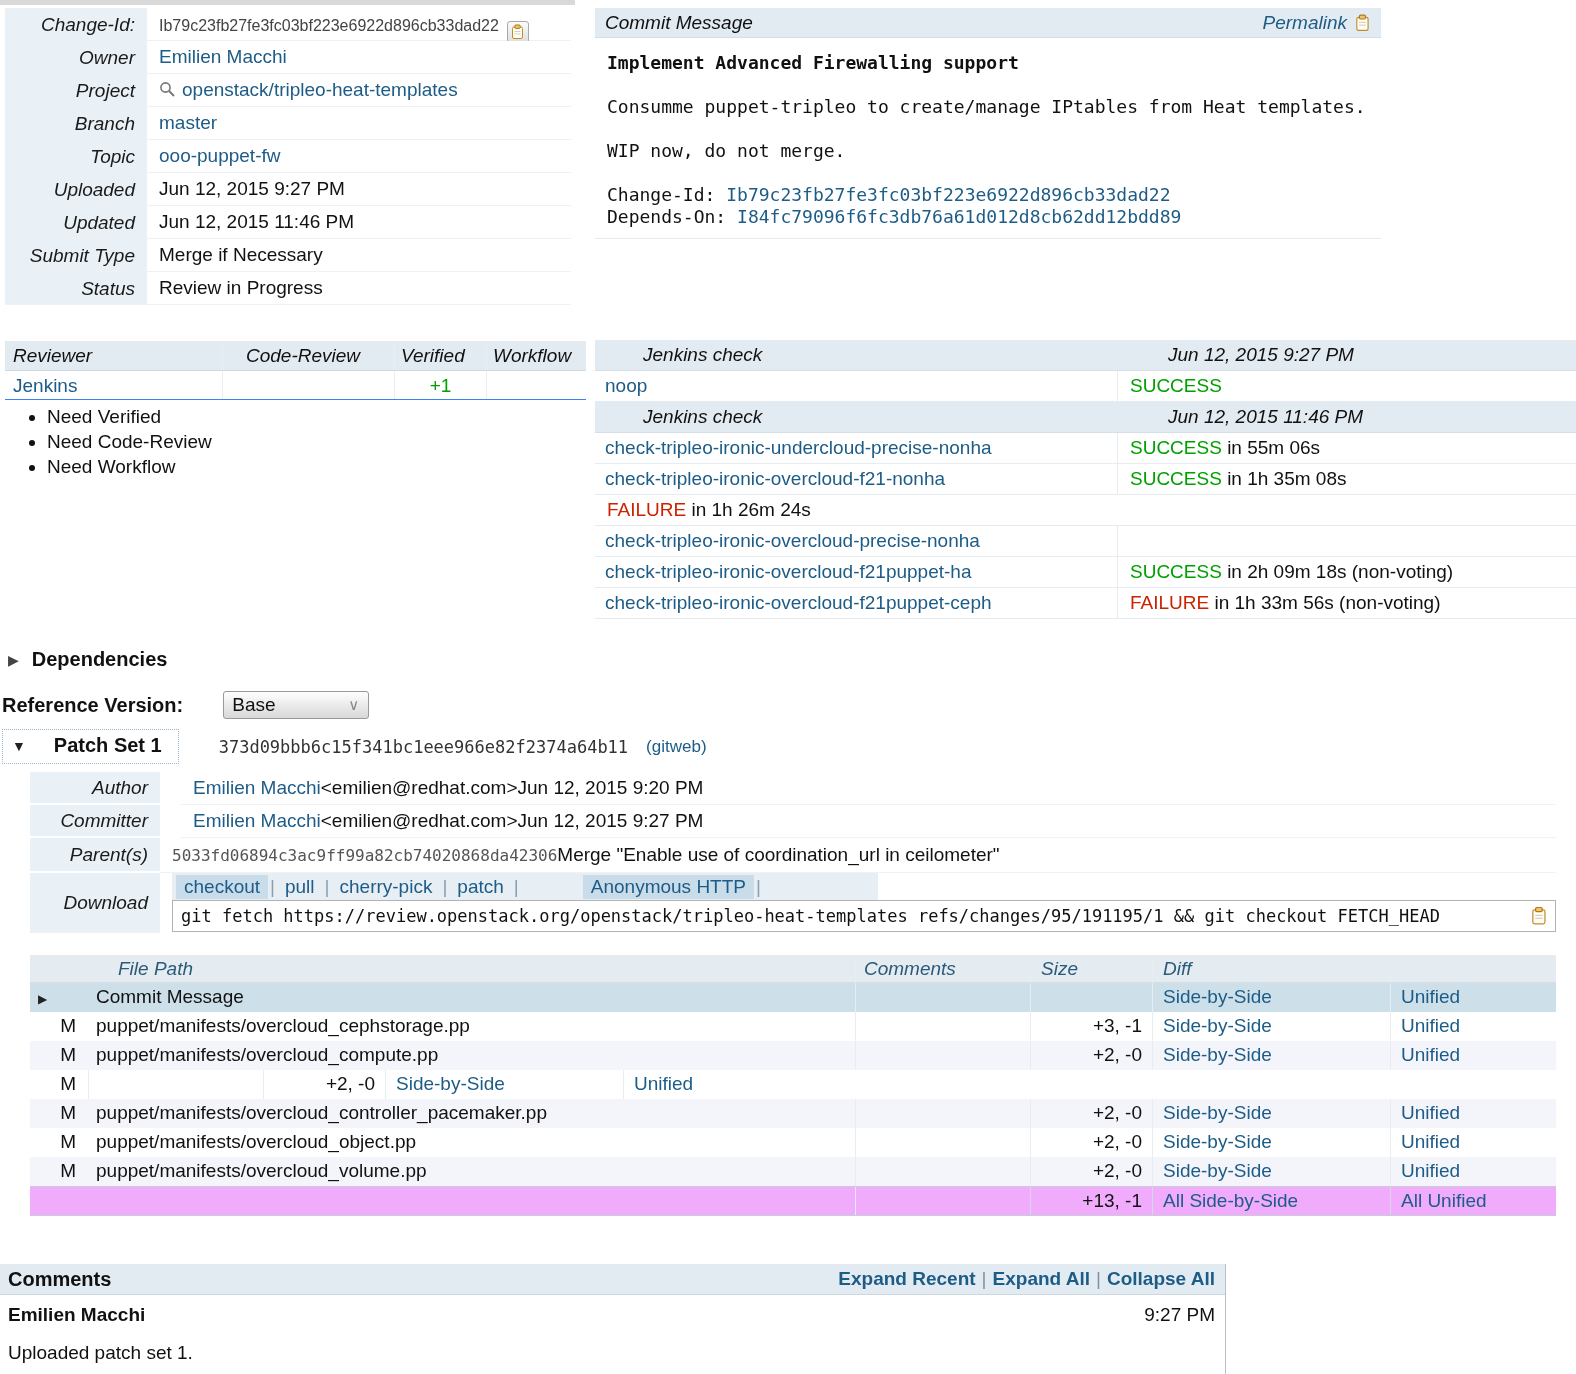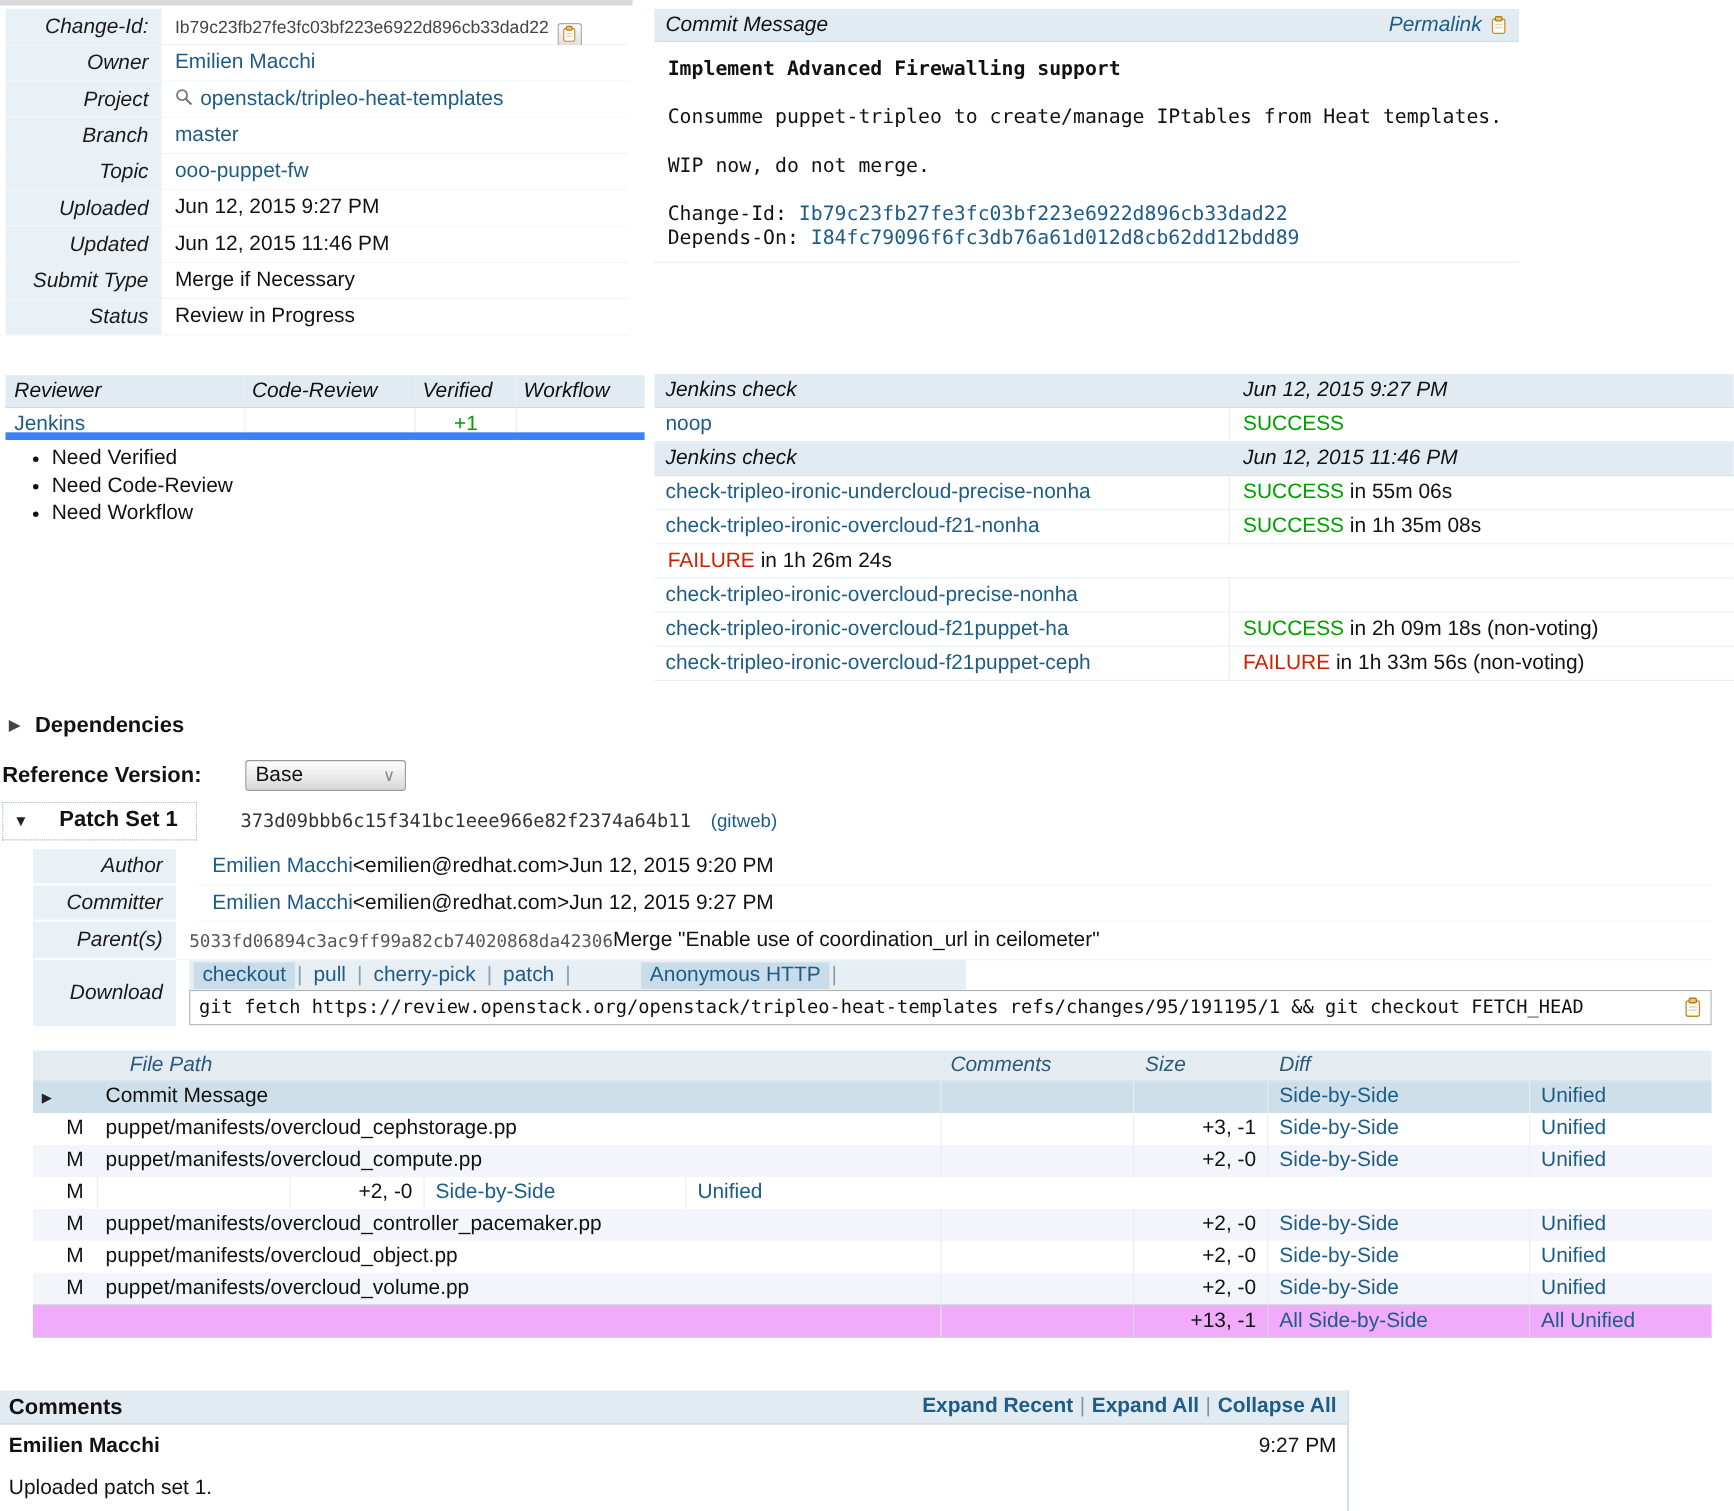--- a/index.html
+++ b/index.html
@@ -38,38 +38,38 @@
   .cm-head-right { display:flex; align-items:center; gap:8px; }
   .cm-body { padding:14px 12px 10px 12px; font-family:"DejaVu Sans Mono","Liberation Mono",monospace;
              font-size:18px; line-height:22px; }
   .cm-line { margin:0 0 22px 0; white-space:nowrap; }
   .cm-line.last { margin:0; }
 
   
   #reviewers { left:5px; top:341px; width:581px; }
   .rev-head { display:flex; height:30px; background:#e3ebf2; font-style:italic;
               border-bottom:1px solid #cfd9e1; }
-  .rev-row  { display:flex; height:29px; background:#fff; border-bottom:7px solid #3b82f6; }
+  .rev-row  { display:flex; height:29px; background:#fff; border-bottom:1px solid #3b82f6; }
   .c-rev { width:218px; padding:4px 0 0 8px; border-right:1px solid #e8eef3; }
-  .c-cr  { width:155px; padding:4px 0 0 6px; border-right:1px solid #e8eef3; }
+  .c-cr  { width:155px; padding:4px 0 0 6px; border-right:1px solid #e8eef3;margin-left:17px; }
   .c-ver { width:92px;  padding:4px 0 0 6px; border-right:1px solid #e8eef3; }
   .c-wf  { flex:1; padding:4px 0 0 6px; }
   .rev-row .c-ver { text-align:center; padding-left:0; }
   .vote-pos { color:#00a000; }
 
   
   #needs { left:25px; top:404px; }
   #needs ul { margin:0; padding-left:22px; }
   #needs li { line-height:25px; }
 
   
   #checks { left:595px; top:340px; width:981px; }
   .chk-h { display:flex; height:31px; background:#e3ebf2; font-style:italic;
            border-bottom:1px solid #d6dfe6; }
-  .chk-h .cn { width:523px; padding:4px 0 0 10px; }
+  .chk-h .cn { width:523px; padding:4px 0 0 10px;margin-left:38px; }
   .chk-h .cd { flex:1; padding:4px 0 0 12px; }
   .chk-r { display:flex; height:31px; background:#fff; border-bottom:1px solid #e6ecf2; }
   .chk-r .cn { width:523px; padding:4px 0 0 10px; border-right:1px solid #e6ecf2;
                white-space:nowrap; overflow:hidden; }
   .chk-r .cs { flex:1; padding:4px 0 0 12px; white-space:nowrap; }
   .ok   { color:#00a000; }
   .fail { color:#cc2200; }
 
   
   #dependencies { left:8px; top:648px; display:flex; align-items:center; }

